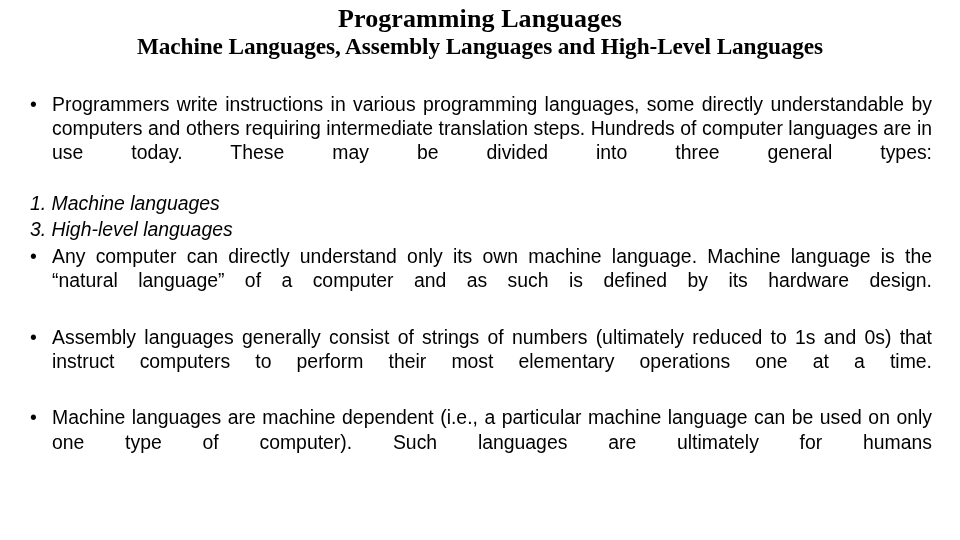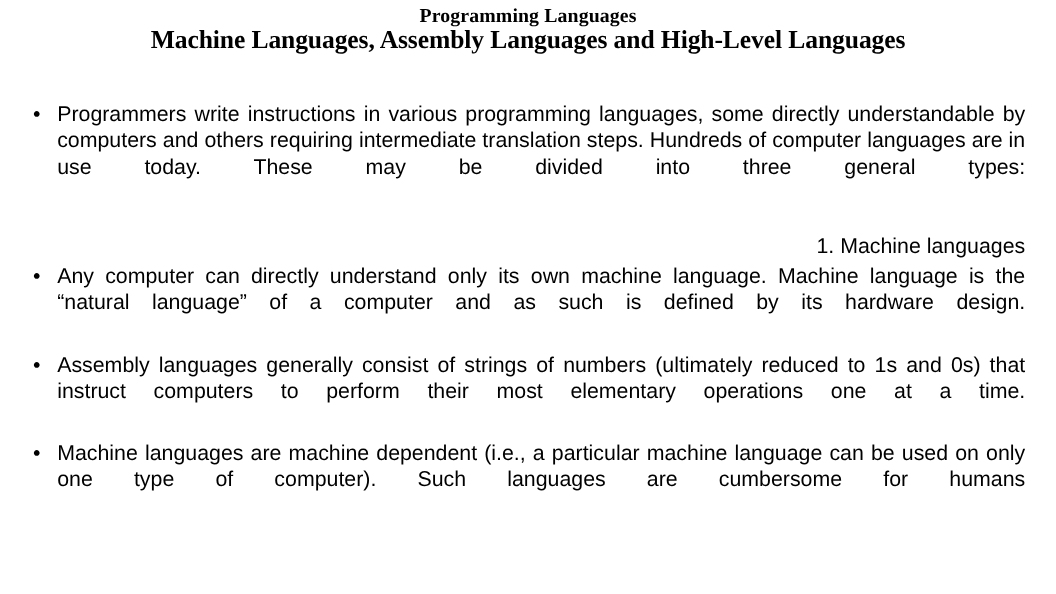--- a/index.html
+++ b/index.html
@@ -32,21 +32,21 @@
     text-align: center;
   }
   .title-line {
     font-family: "Liberation Serif", "DejaVu Serif", serif;
     font-weight: bold;
     color: #000000;
     white-space: nowrap;
     line-height: 1.12;
   }
   .title-line-1 {
-    font-size: 18px;
+    font-size: 26px;
     letter-spacing: 0.1px;
   }
   .title-line-2 {
     font-size: 23.5px;
     letter-spacing: -0.1px;
     transform: scaleX(0.99);
   }
 
   
   .body-block {
@@ -83,23 +83,24 @@
   
   .para .para-text::after {
     content: "";
     display: inline-block;
     width: 100%;
   }
 
   .numbered {
     position: relative;
     padding-left: 8px;
-    text-align: right;
-    margin-top: 23px;
+    text-align: left;
+    margin-top: 2px;
     line-height: 24.2px;
+    font-style: italic;
   }
   .numbered .num-label {
     display: inline;
   }
   .numbered .num-text {
     display: inline;
   }
 
   .spacer-sm { height: 3px; }
 </style>
@@ -119,32 +120,36 @@
       <span class="bullet-glyph">•</span>
       <span class="para-text">Programmers write instructions in various programming languages, some directly understandable by computers and others requiring intermediate translation steps. Hundreds of computer languages are in use today. These may be divided into three general types:</span>
     </div>
 
     <div class="numbered">
       <span class="num-label">1. </span>
       <span class="num-text">Machine languages</span>
     </div>
 
 
+    <div class="numbered">
+      <span class="num-label">3. </span>
+      <span class="num-text">High-level languages</span>
+    </div>
 
     <div class="spacer-sm"></div>
 
     <div class="para">
       <span class="bullet-glyph">•</span>
       <span class="para-text">Any computer can directly understand only its own machine language. Machine language is the “natural language” of a computer and as such is defined by its hardware design.</span>
     </div>
 
     <div class="para">
       <span class="bullet-glyph">•</span>
       <span class="para-text">Assembly languages generally consist of strings of numbers (ultimately reduced to 1s and 0s) that instruct computers to perform their most elementary operations one at a time.</span>
     </div>
 
     <div class="para">
       <span class="bullet-glyph">•</span>
-      <span class="para-text">Machine languages are machine dependent (i.e., a particular machine language can be used on only one type of computer). Such languages are cumbersome for humans</span>
+      <span class="para-text">Machine languages are machine dependent (i.e., a particular machine language can be used on only one type of computer). Such languages are ultimately for humans</span>
     </div>
 
   </div>
 </div>
 
 </body></html>

